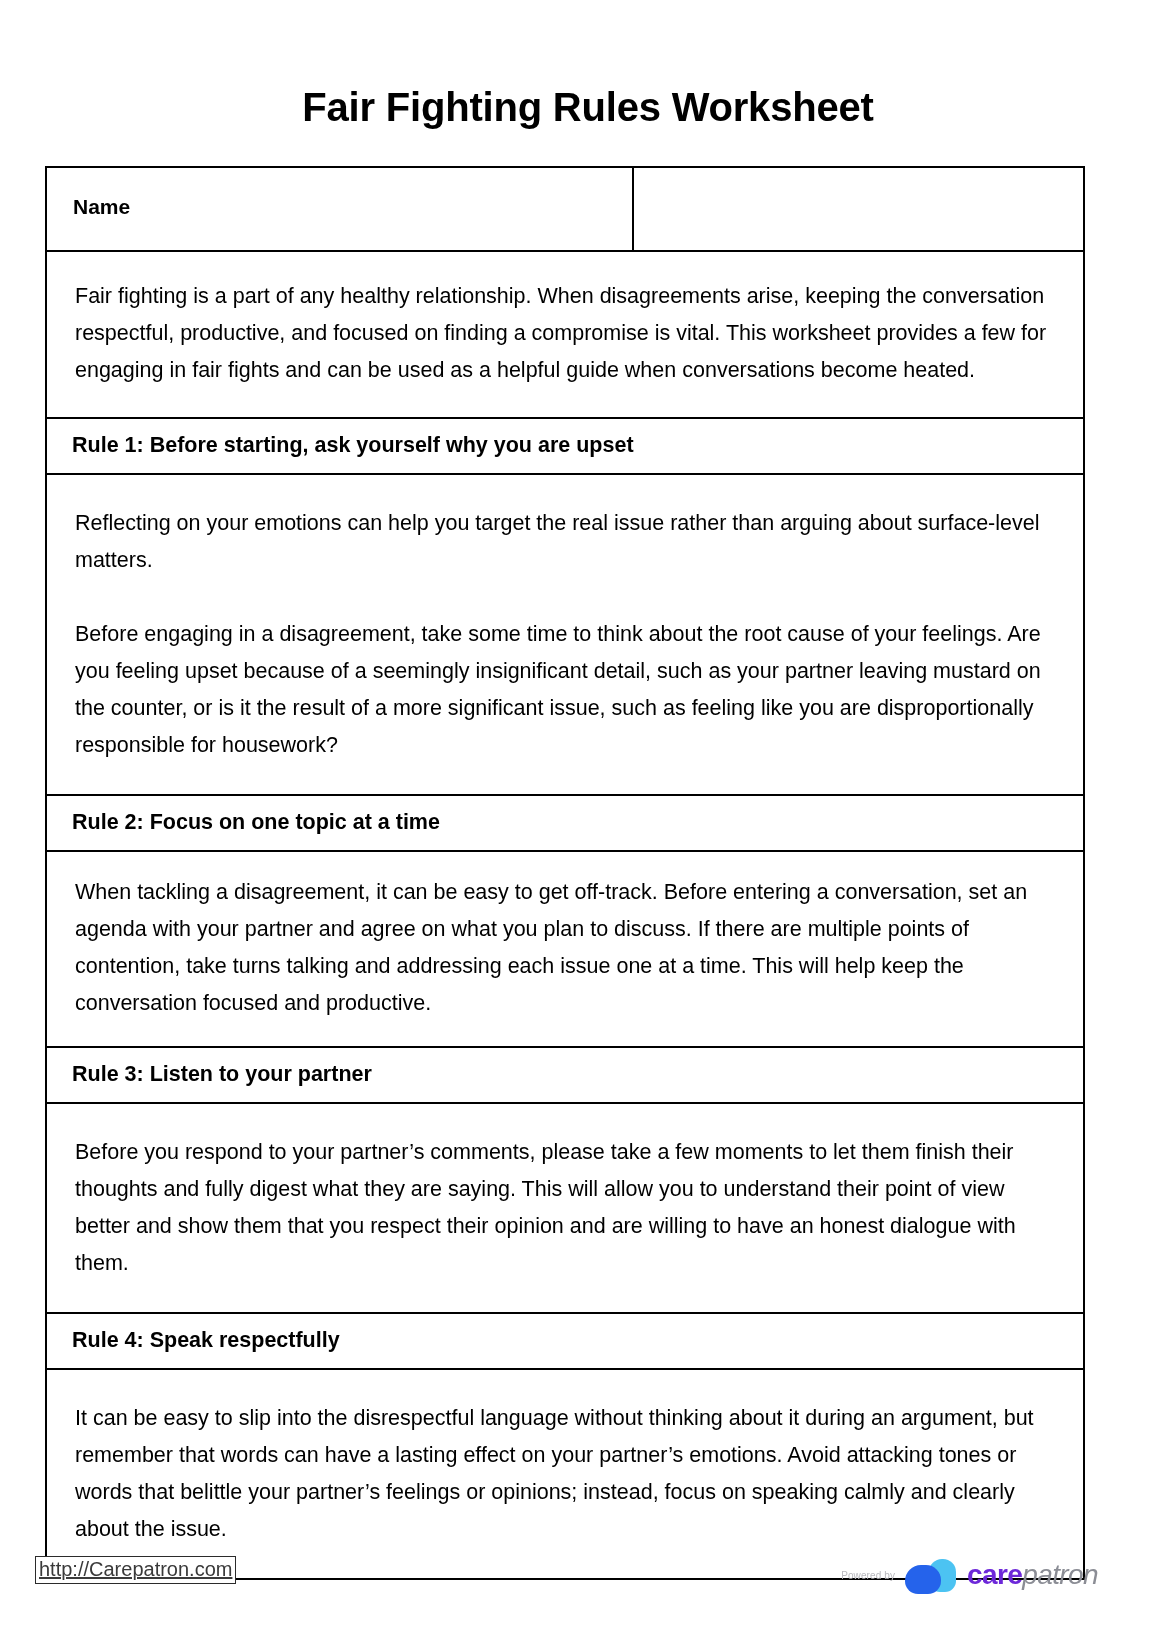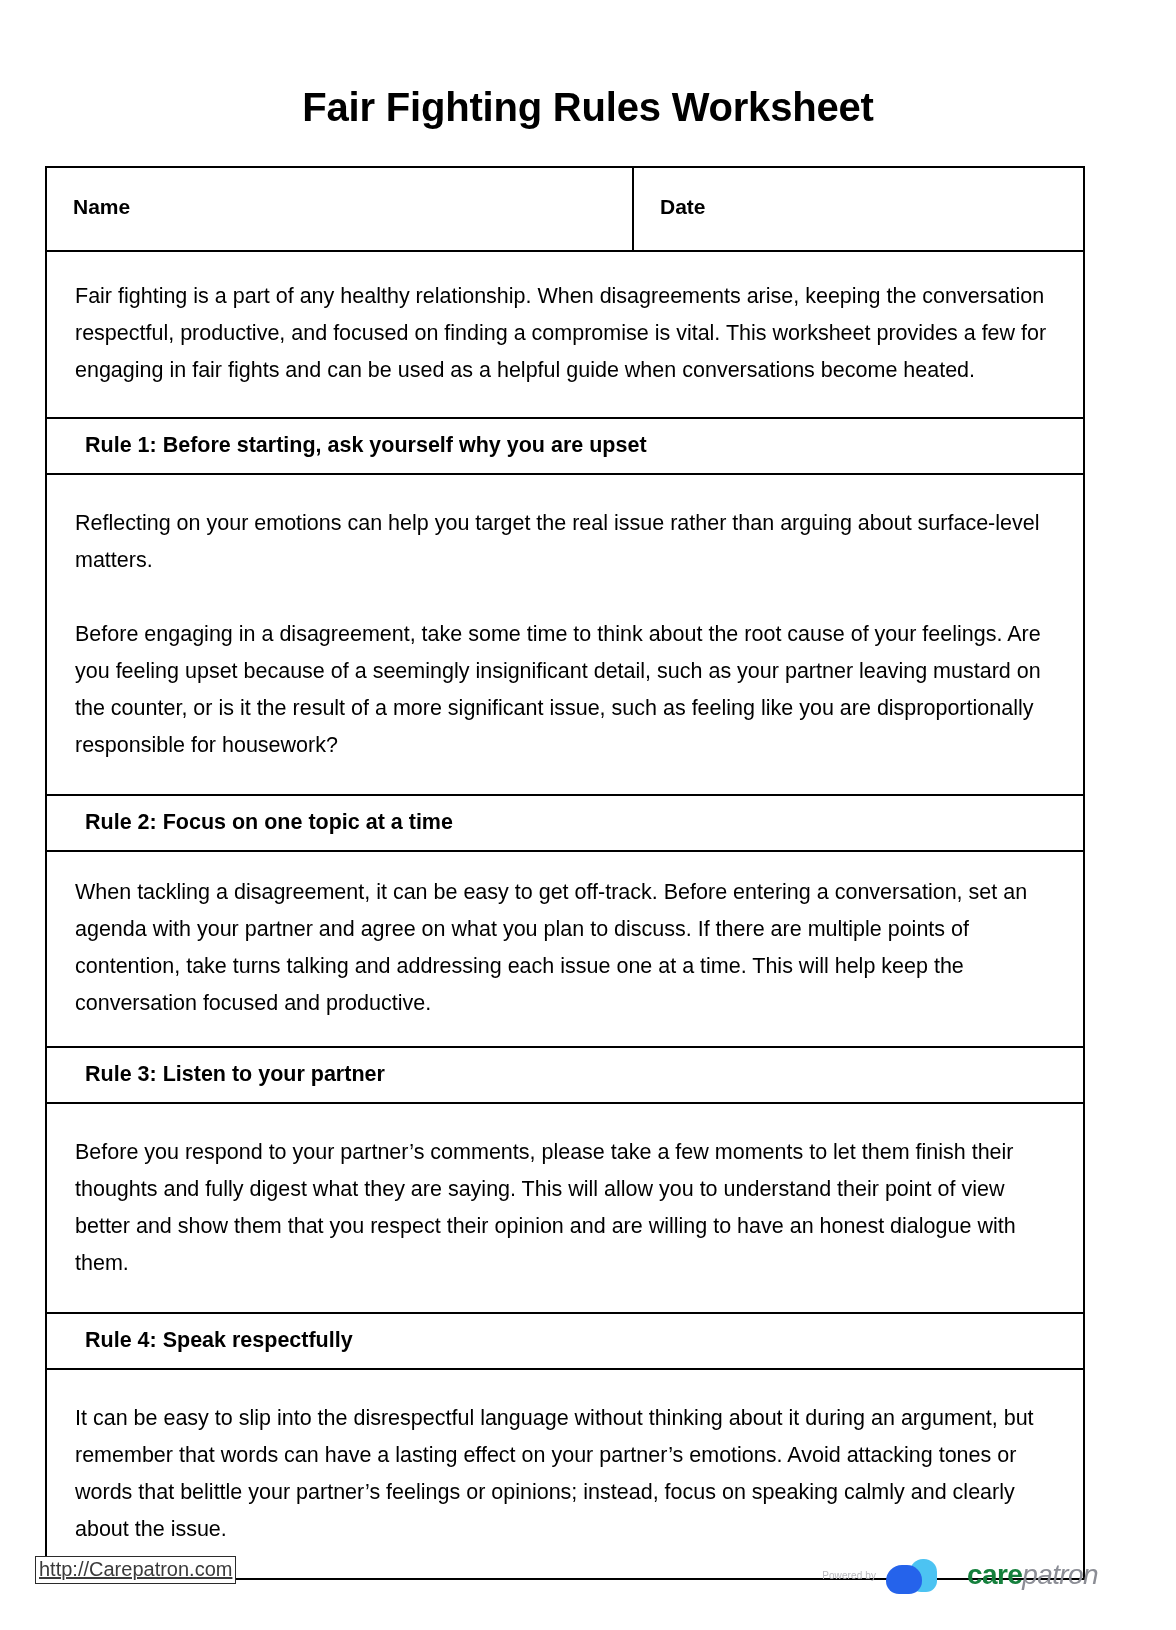--- a/index.html
+++ b/index.html
@@ -89,21 +89,21 @@
     color: #000;
     margin: 0;
     font-weight: normal;
   }
   .body-text + .body-text {
     margin-top: 37px;
   }
 
   
   .rule-head {
-    padding: 13px 0 13px 38px;
+    padding: 13px 0 13px 25px;
   }
   .rule-head-text {
     font-size: 21.5px;
     font-weight: bold;
     color: #000;
     line-height: 1.3;
   }
 
   
   .rule-body {
@@ -179,45 +179,41 @@
   }
   .brand-word {
     font-size: 28px;
     line-height: 1;
     letter-spacing: -0.6px;
     white-space: nowrap;
     padding-bottom: 2px;
   }
   .brand-care {
     font-weight: bold;
-    color: #15803d;
-    margin-left: 19px;
+    color: #6d28d9;
   }
   .brand-patron {
     font-weight: normal;
     color: #8b8d95;
     font-style: italic;
   }
 </style>
 </head>
 <body>
 
 <div class="page">
 
   <h1 class="doc-title">Fair Fighting Rules Worksheet</h1>
 
   <div class="worksheet">
 
     <div class="row">
       <div class="namedate">
         <div class="cell-name">
           <span class="field-label">Name</span>
-        </div>
-        <div class="cell-date">
-          <span class="field-label">Date</span>
         </div>
       </div>
     </div>
 
     <div class="row intro">
       <p class="body-text">Fair fighting is a part of any healthy relationship. When disagreements arise, keeping the conversation respectful, productive, and focused on finding a compromise is vital. This worksheet provides a few  for engaging in fair fights and can be used as a helpful guide when conversations become heated.</p>
     </div>
 
     <div class="row rule-head">
       <div class="rule-head-text">Rule 1: Before starting, ask yourself why you are upset</div>

